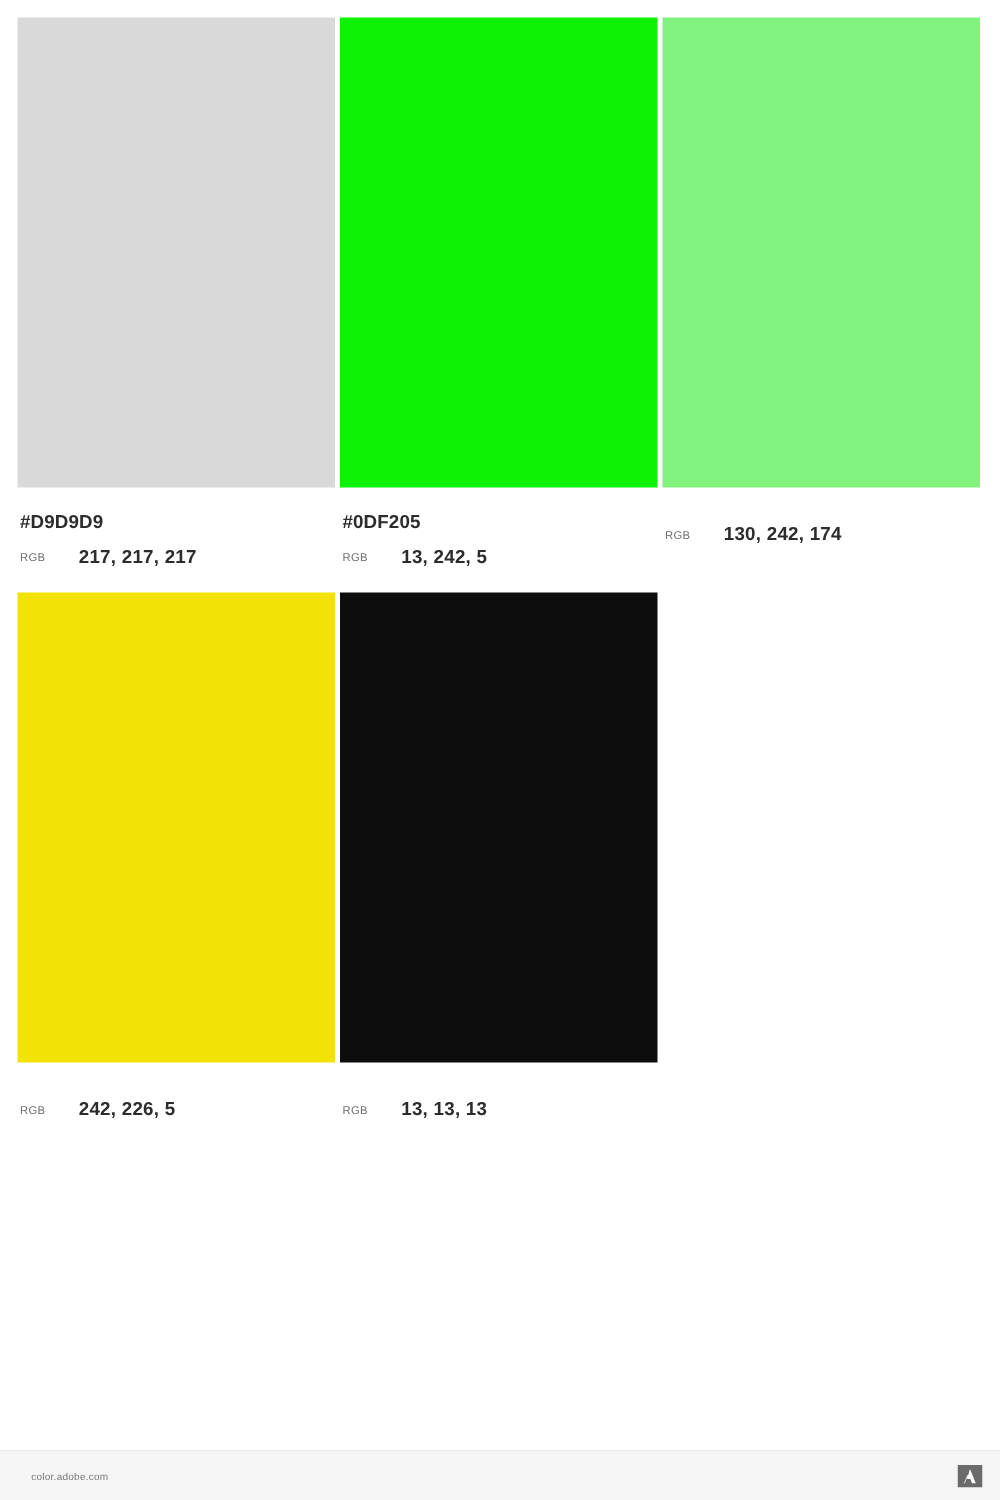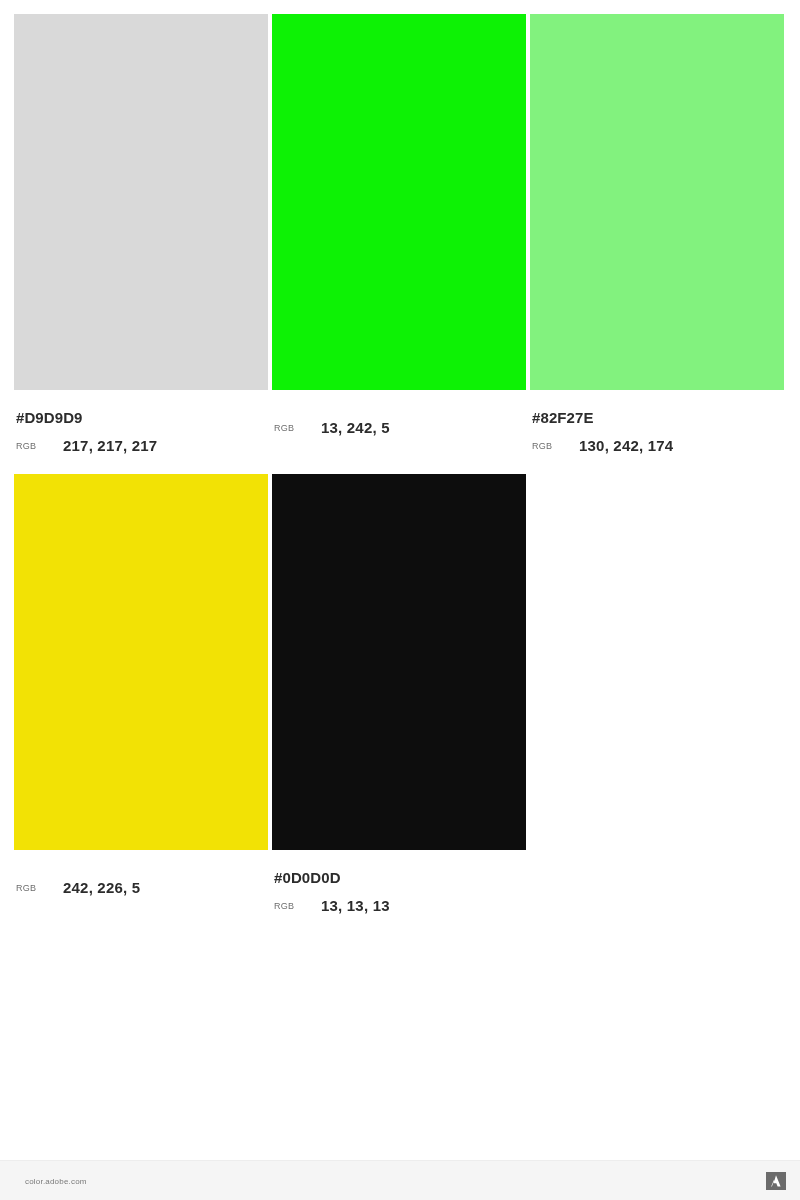--- a/index.html
+++ b/index.html
@@ -132,31 +132,31 @@
           <div class="swatch-rgb-line">
             <span class="rgb-label">RGB</span>
             <span class="rgb-values">217, 217, 217</span>
           </div>
         </div>
       </div>
 
       <div class="swatch-cell">
         <div class="swatch-chip" style="background-color: rgb(13, 242, 5);"></div>
         <div class="swatch-info">
+          <div class="swatch-hex">#0DF205</div>
           <div class="swatch-rgb-line">
             <span class="rgb-label">RGB</span>
             <span class="rgb-values">13, 242, 5</span>
           </div>
         </div>
       </div>
 
       <div class="swatch-cell">
         <div class="swatch-chip" style="background-color: rgb(130, 242, 126);"></div>
         <div class="swatch-info">
-          <div class="swatch-hex">#82F27E</div>
           <div class="swatch-rgb-line">
             <span class="rgb-label">RGB</span>
             <span class="rgb-values">130, 242, 174</span>
           </div>
         </div>
       </div>
 
     </div>
 
     <div class="row-spacer"></div>
@@ -169,21 +169,20 @@
           <div class="swatch-rgb-line">
             <span class="rgb-label">RGB</span>
             <span class="rgb-values">242, 226, 5</span>
           </div>
         </div>
       </div>
 
       <div class="swatch-cell">
         <div class="swatch-chip" style="background-color: rgb(13, 13, 13);"></div>
         <div class="swatch-info">
-          <div class="swatch-hex">#0D0D0D</div>
           <div class="swatch-rgb-line">
             <span class="rgb-label">RGB</span>
             <span class="rgb-values">13, 13, 13</span>
           </div>
         </div>
       </div>
 
       <div class="swatch-cell"></div>
 
     </div>

